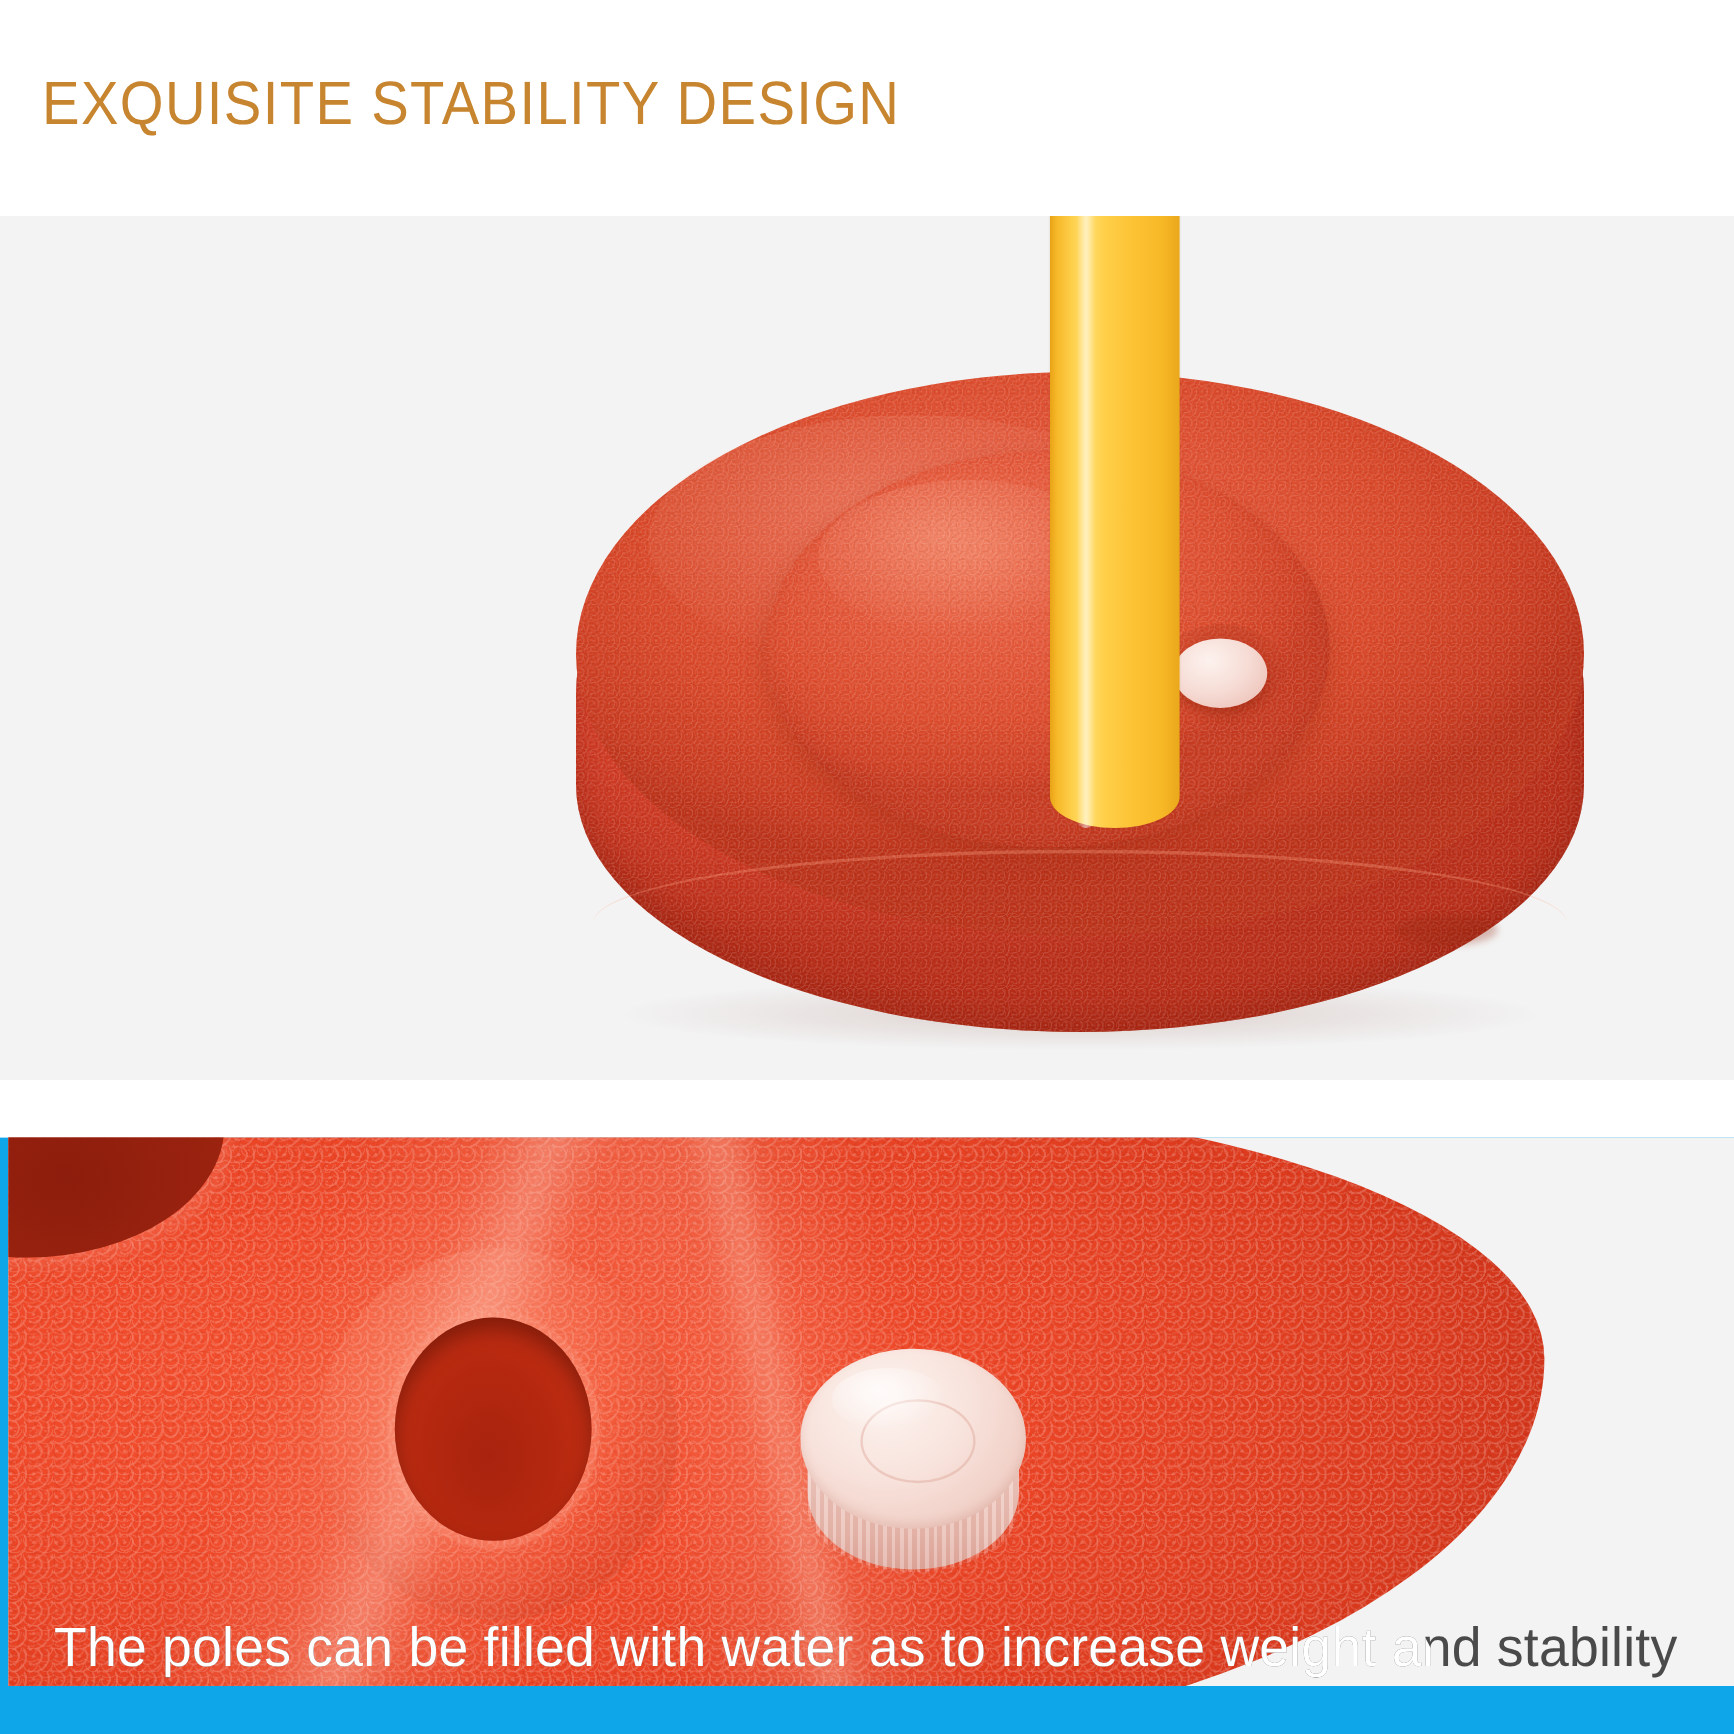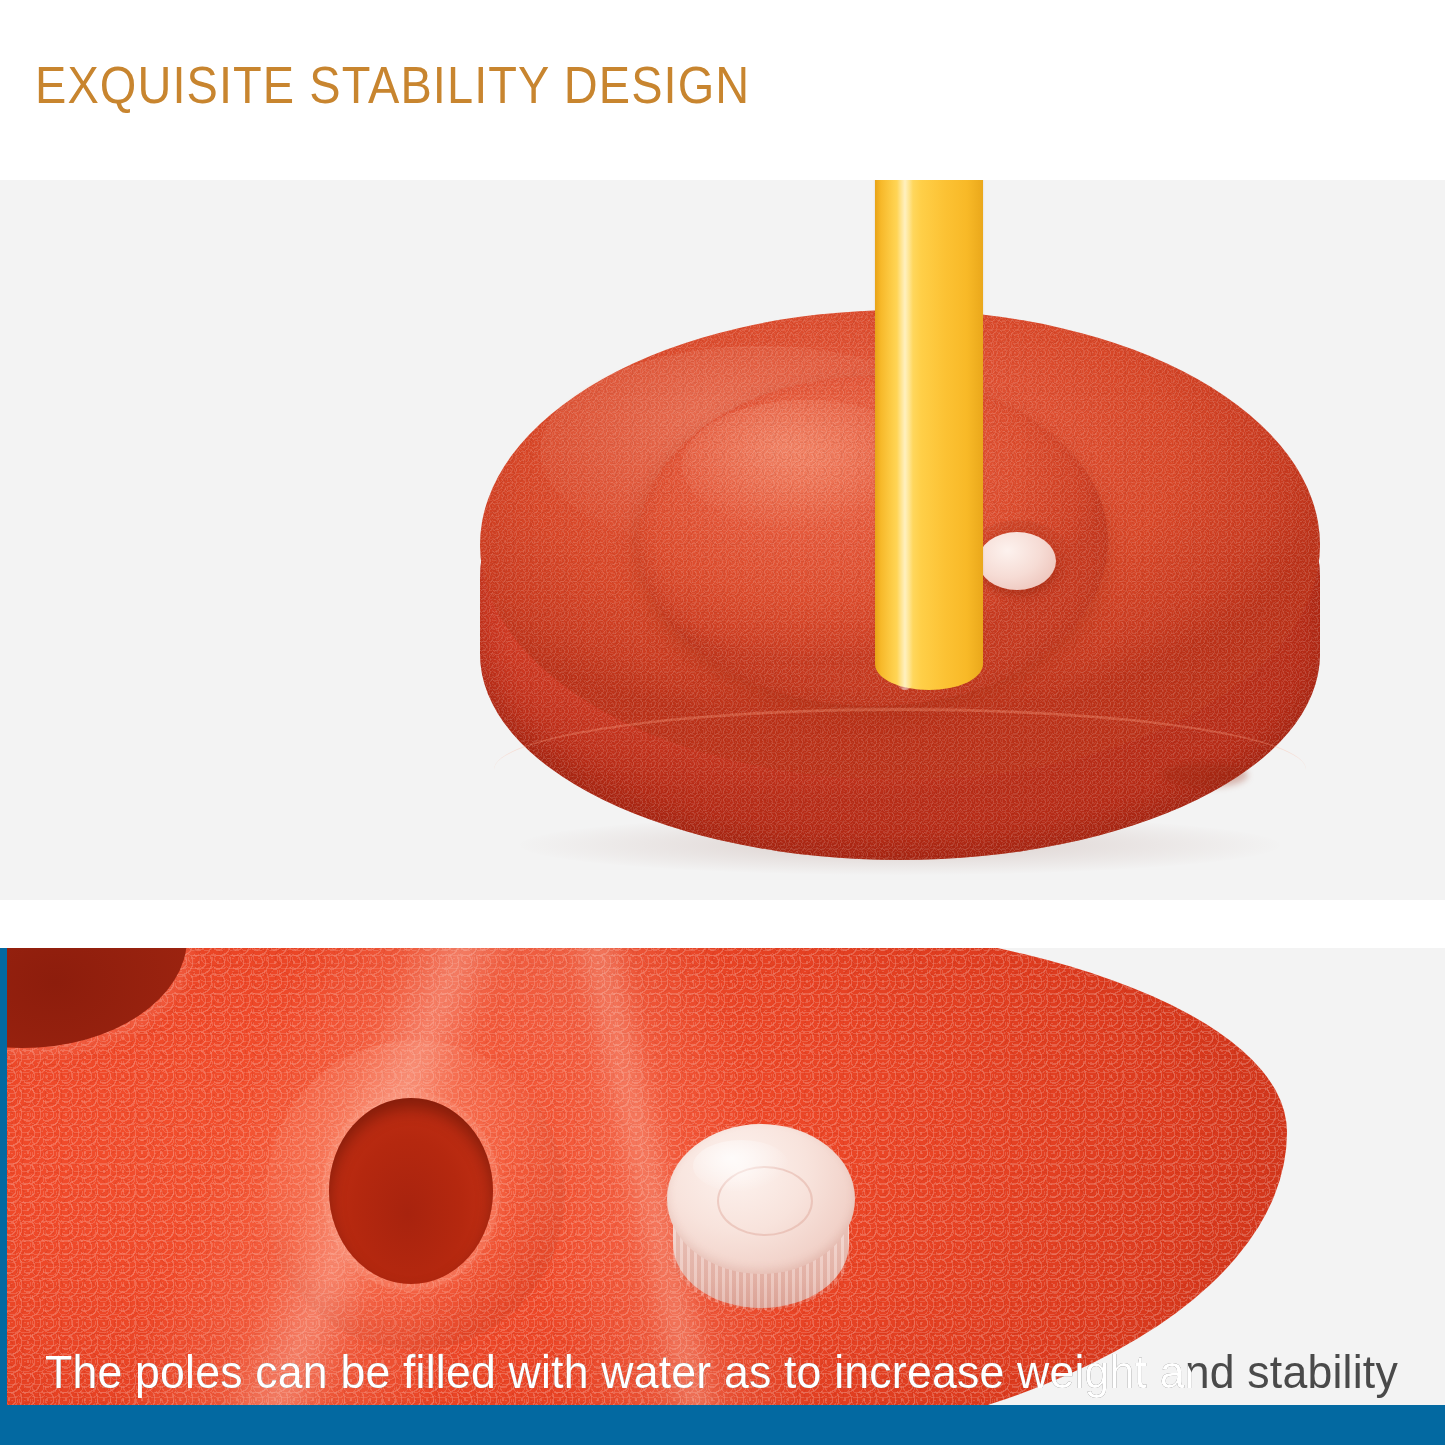--- a/index.html
+++ b/index.html
@@ -11,21 +11,21 @@
     width: 1445px;
     height: 1445px;
     font-family: "Liberation Sans", sans-serif;
     overflow: hidden;
   }
 
   .page {
     position: relative;
     width: 1445px;
     height: 1445px;
-    background: #0369a1;
+    background: #0ea5e9;
   }
 
   
   .header-band {
     position: absolute;
     left: 0; top: 0;
     width: 1445px;
     height: 180px;
     background: #ffffff;
   }

